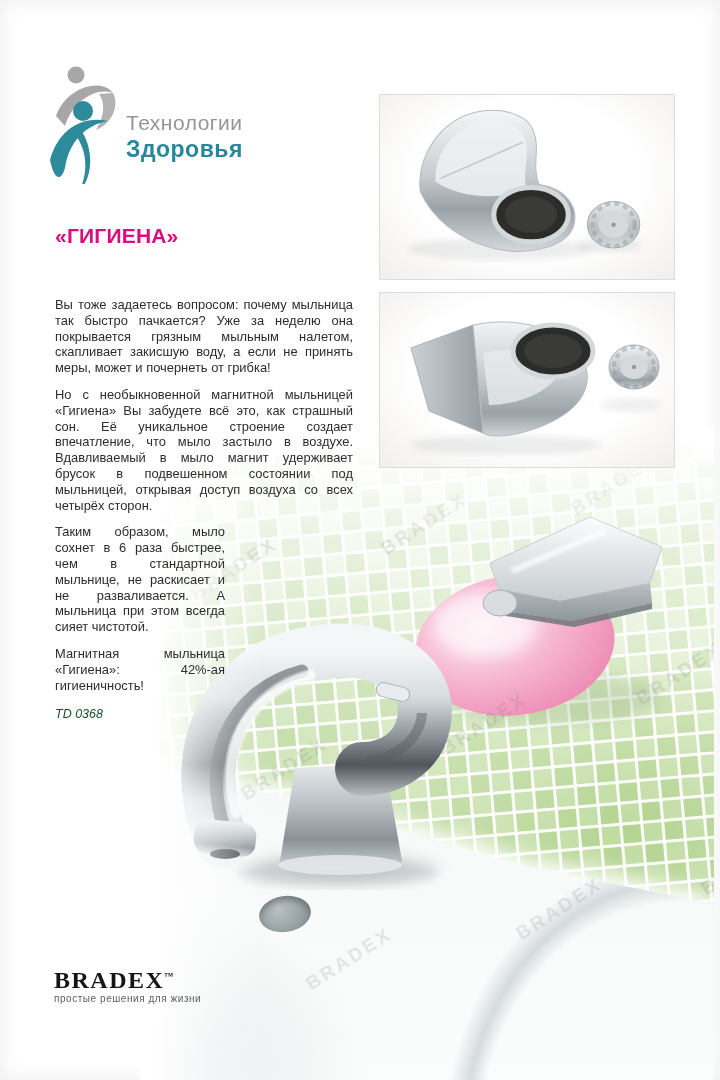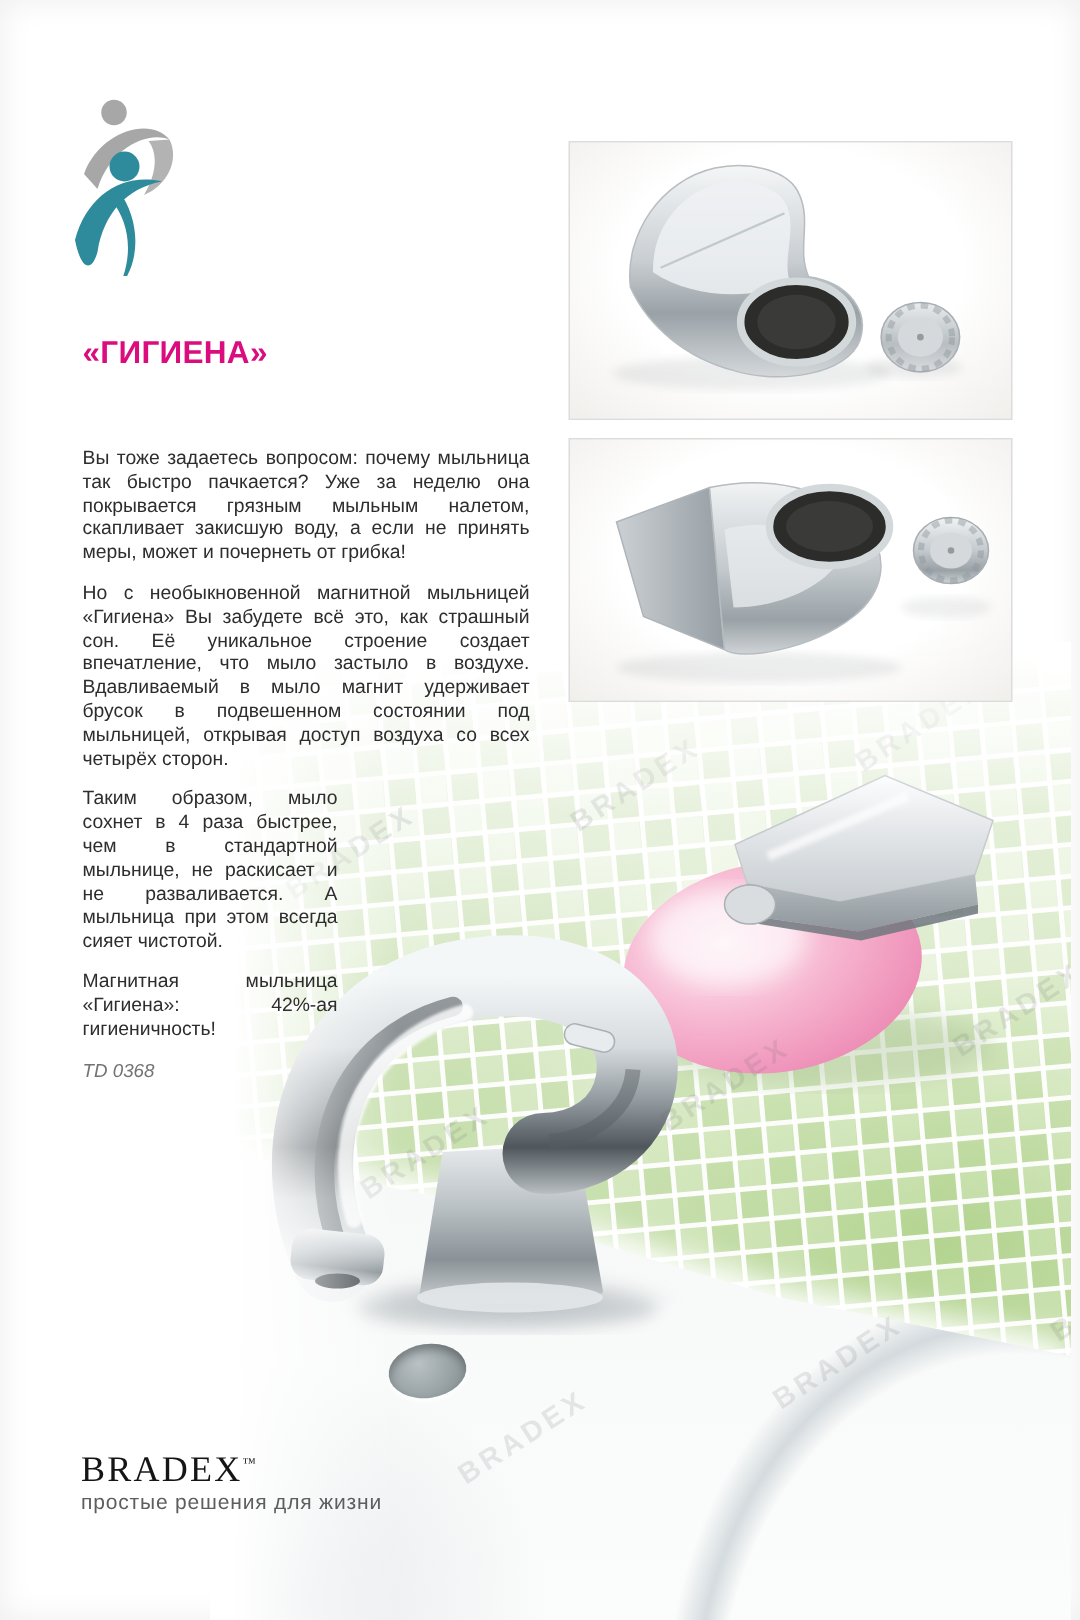--- a/index.html
+++ b/index.html
@@ -16,21 +16,21 @@
   .logo-t1{font-size:21px;color:#939598;letter-spacing:.5px;}
   .logo-t2{font-size:23px;color:#27879b;font-weight:600;letter-spacing:.5px;margin-top:3px;}
   
   .title{position:absolute;left:55px;top:222px;z-index:3;
     font-size:21px;font-weight:bold;color:#da0c7e;line-height:27px;letter-spacing:.2px;}
   
   .copy{position:absolute;left:55px;top:286px;width:298px;z-index:3;
     font-size:12.9px;line-height:15.8px;color:#2d2d2d;text-align:justify;}
   .copy p{margin:11px 0 5px 0;}
   .copy p.narrow{width:170px;}
-  .pcode{font-style:italic;color:#737373;font-size:12.5px;margin-top:14px;}
+  .pcode{font-style:italic;color:#14532d;font-size:12.5px;margin-top:14px;}
   
   .pframe{position:absolute;left:379px;width:294px;border:1px solid #dcdcdc;
     background:radial-gradient(ellipse at 50% 45%, #ffffff 55%, #f1efec 100%);z-index:3;}
   .pframe.one{top:94px;height:184px;}
   .pframe.two{top:292px;height:174px;}
   .pframe svg{display:block;width:100%;height:100%;}
   
   .main-photo{position:absolute;left:140px;top:428px;width:574px;height:652px;z-index:1;overflow:hidden;background:#fff;}
   .tiles{position:absolute;left:-60px;top:-50px;width:740px;height:580px;
     transform:rotate(-5deg);
@@ -59,49 +59,53 @@
     box-shadow:inset 0 4px 6px rgba(0,0,0,.28), 0 2px 4px rgba(255,255,255,.9);
     transform:rotate(-8deg);}
   .faucet-shadow{position:absolute;left:85px;top:418px;width:230px;height:40px;
     background:radial-gradient(rgba(125,137,142,.42),rgba(125,137,142,0) 70%);filter:blur(4px);}
   .faucet{position:absolute;left:30px;top:185px;width:290px;height:280px;}
   .soap-group{position:absolute;left:260px;top:75px;width:280px;height:230px;}
   .wm{position:absolute;font-weight:bold;font-size:19px;letter-spacing:3px;
     color:rgba(105,110,113,.15);transform:rotate(-33deg);white-space:nowrap;}
   
   .bradex{position:absolute;left:54px;top:968px;z-index:5;}
-  .bradex-name{font-family:"Liberation Serif", serif;font-weight:normal;font-size:24px;
+  .bradex-name{font-family:"Liberation Serif", serif;font-weight:bold;font-size:24px;
     color:#151515;letter-spacing:1.5px;line-height:1;}
   .bradex-tm{font-size:9px;vertical-align:super;letter-spacing:0;}
-  .bradex-tag{font-size:14px;color:#5e5e5e;letter-spacing:.55px;margin-top:1px;}
+  .bradex-tag{font-size:10px;color:#5e5e5e;letter-spacing:.55px;margin-top:1px;}
 </style>
 </head>
 <body>
 
 <div class="sheet">
 
   <div class="logo">
     <svg class="logo-icon" viewBox="0 0 74 122">
       <circle cx="28" cy="13" r="8.5" fill="#a7a7a7"></circle>
       <path d="M 8 54 C 18 26 52 15 65 31 C 49 25 25 38 17 64 Z" fill="#a7a7a7"></path>
       <path d="M 65 31 C 72 45 63 62 48 68 C 57 53 57 40 51 32 Z" fill="#b3b3b3"></path>
       <circle cx="35" cy="49" r="10" fill="#2d8b9b"></circle>
       <path d="M 2 98 C 10 68 34 53 60 59 C 37 63 21 80 17 106 C 13 120 6 118 2 98 Z" fill="#2d8b9b"></path>
       <path d="M 31 65 C 46 85 46 114 31 130 C 41 109 39 87 26 71 Z" fill="#2d8b9b"></path>
     </svg>
+    <div class="logo-text">
+      <div class="logo-t1">Технологии</div>
+      <div class="logo-t2">Здоровья</div>
+    </div>
   </div>
 
   <div class="title">
     <div>«ГИГИЕНА»</div>
   </div>
 
   <div class="copy">
     <p>Вы тоже задаетесь вопросом: почему мыльница так быстро пачкается? Уже за неделю она покрывается грязным мыльным налетом, скапливает закисшую воду, а если не принять меры, может и почернеть от грибка!</p>
     <p>Но с необыкновенной магнитной мыльницей «Гигиена» Вы забудете всё это, как страшный сон. Её уникальное строение создает впечатление, что мыло застыло в воздухе. Вдавливаемый в мыло магнит удерживает брусок в подвешенном состоянии под мыльницей, открывая доступ воздуха со всех четырёх сторон.</p>
-    <p class="narrow">Таким образом, мыло сохнет в 4 раза быстрее, чем в стандартной мыльнице, не раскисает и не разваливается. А мыльница при этом всегда сияет чистотой.</p>
+    <p class="narrow">Таким образом, мыло сохнет в 6 раза быстрее, чем в стандартной мыльнице, не раскисает и не разваливается. А мыльница при этом всегда сияет чистотой.</p>
     <p class="narrow">Магнитная мыльница «Гигиена»: 42%-ая гигиеничность!</p>
     <div class="pcode">TD 0368</div>
   </div>
 
   <div class="pframe one">
     <svg viewBox="0 0 292 181">
       <defs>
         <linearGradient id="m1" x1="0" y1="0" x2="0" y2="1">
           <stop offset="0" stop-color="#f4f6f7"></stop>
             <stop offset=".45" stop-color="#c9ced2"></stop>

